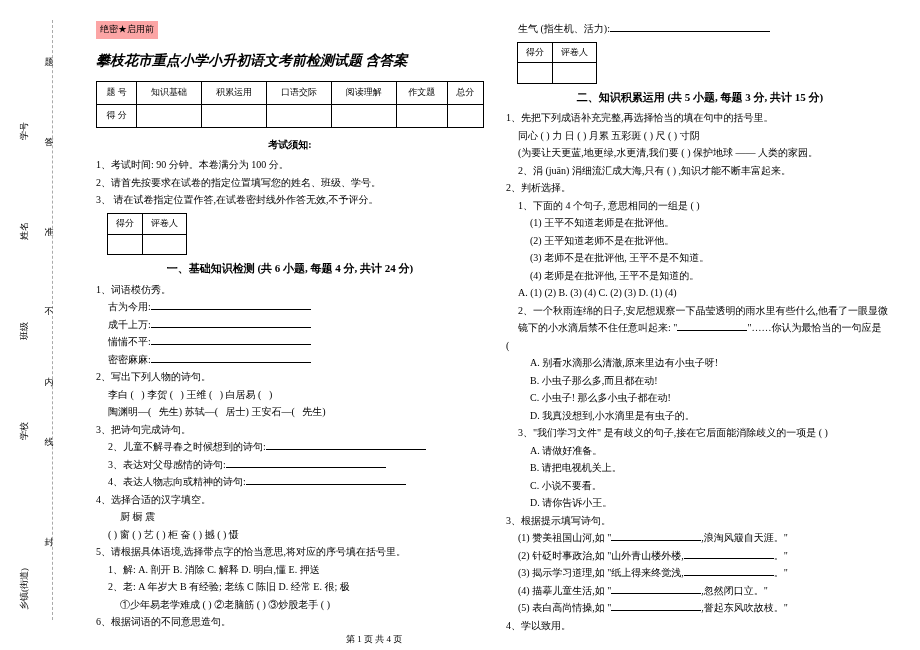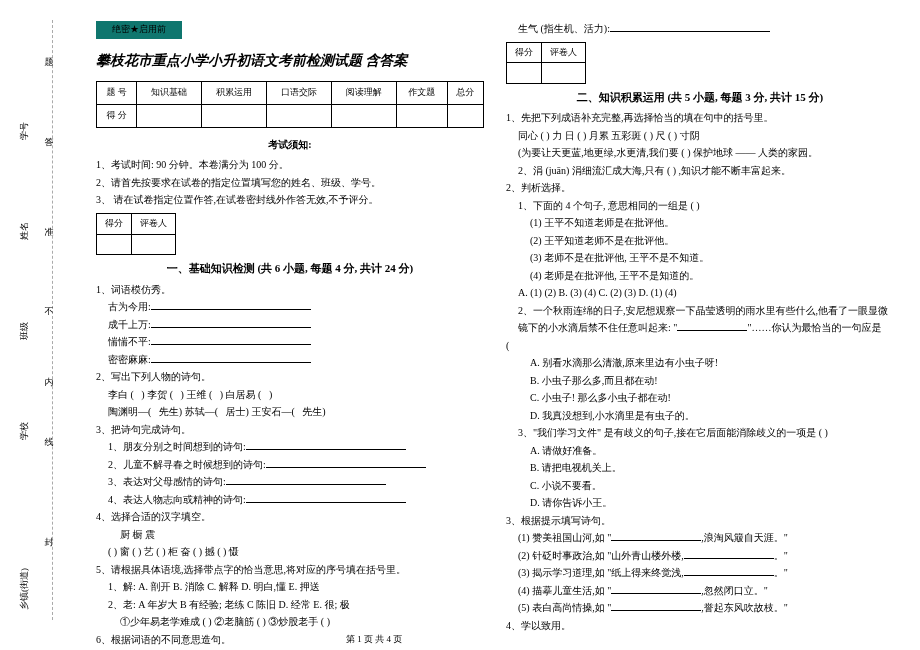--- a/index.html
+++ b/index.html
@@ -50,23 +50,23 @@
       position: absolute;
       top: 20px;
       width: 400px;
       height: 590px;
       padding: 0 6px;
       line-height: 1.75;
     }
     .page.left { left: 90px; }
     .page.right { left: 500px; }
     .secret-tag {
-      background: #0f766e;
+      background: #fca5a5;
       display: inline-block;
-      padding: 1px 16px;
+      padding: 1px 4px;
       font-size: 9px;
       margin-bottom: 6px;
     }
     .doc-title {
       text-align: left;
       font-weight: bold;
       font-size: 14px;
       margin: 4px 0 8px;
       font-style: italic;
     }
@@ -77,21 +77,21 @@
     }
     table.score td, table.score th {
       border: 1px solid #000;
       text-align: center;
       font-size: 9px;
       padding: 3px 2px;
       font-weight: normal;
     }
     .mini-score {
       border-collapse: collapse;
-      margin: 4px 0;
+      margin: 4px 11px;
     }
     .mini-score td {
       border: 1px solid #000;
       font-size: 9px;
       padding: 2px 8px;
       text-align: center;
     }
     .sec-title {
       text-align: center;
       font-weight: bold;
@@ -191,21 +191,20 @@
     <span>王维 (</span>&nbsp;&nbsp;&nbsp;)
     <span>白居易 (</span>&nbsp;&nbsp;&nbsp;)
   </p>
   <p class="indent1">
     <span>陶渊明—(</span>&nbsp;&nbsp;&nbsp;<span>先生)</span>
     <span>苏轼—(</span>&nbsp;&nbsp;&nbsp;<span>居士)</span>
     <span>王安石—(</span>&nbsp;&nbsp;&nbsp;<span>先生)</span>
   </p>
 
   <p>3、把诗句完成诗句。</p>
-  <p class="indent1"><span>1、朋友分别之时间想到的诗句:</span><span class="blank blank-long"></span></p>
   <p class="indent1"><span>2、儿童不解寻春之时候想到的诗句:</span><span class="blank blank-long"></span></p>
   <p class="indent1"><span>3、表达对父母感情的诗句:</span><span class="blank blank-long"></span></p>
   <p class="indent1"><span>4、表达人物志向或精神的诗句:</span><span class="blank blank-long"></span></p>
 
   <p>4、选择合适的汉字填空。</p>
   <p class="indent2">厨            橱            震</p>
   <p class="indent1">(   ) 窗   (   ) 艺   (   ) 柜          奋   (   ) 撼          (   ) 慑</p>
   <p>5、请根据具体语境,选择带点字的恰当意思,将对应的序号填在括号里。</p>
   <p class="indent1">1、解:   A. 剖开   B. 消除   C. 解释   D. 明白,懂   E. 押送</p>
   <p class="indent1">2、老:   A 年岁大   B 有经验; 老练   C 陈旧   D. 经常   E. 很; 极</p>

